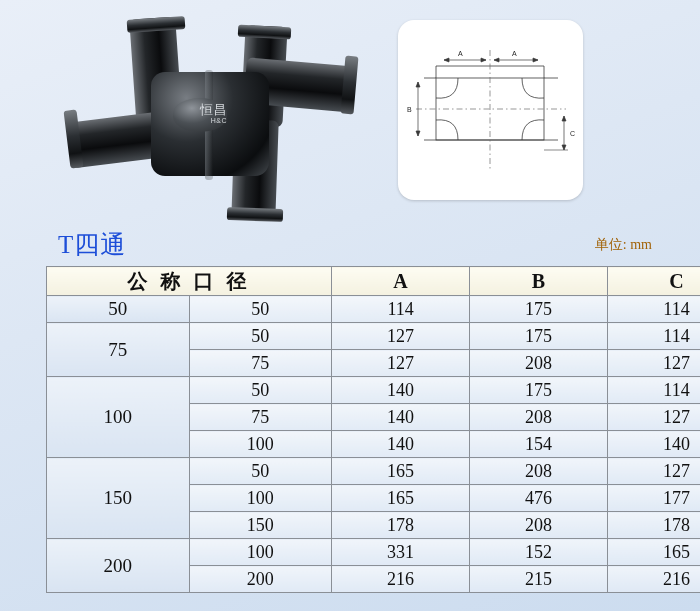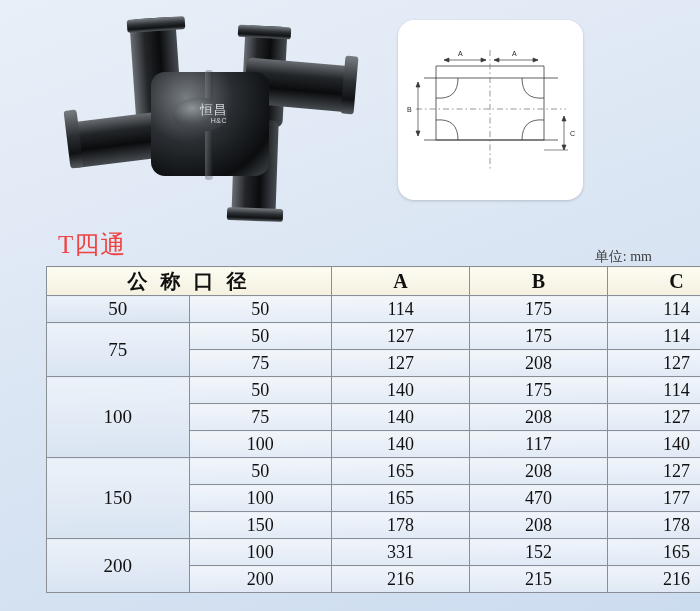--- a/index.html
+++ b/index.html
@@ -77,29 +77,29 @@
   
   #title-row {
     position: absolute;
     left: 0; top: 228px;
     width: 700px; height: 34px;
   }
   #part-title {
     position: absolute;
     left: 58px; top: 0px;
     font-size: 25px;
-    color: #ef4444;
+    color: #1d4ed8;
     font-family: "Liberation Serif", serif;
     letter-spacing: 1px;
   }
   #unit-note {
     position: absolute;
-    right: 48px; top: 20px;
+    right: 48px; top: 8px;
     font-size: 14px;
-    color: #404040;
+    color: #a16207;
   }
 
   
   #spec-table {
     position: absolute;
     left: 46px;
     top: 266px;
     width: 700px;
     border-collapse: collapse;
     background: rgba(255,255,255,0.28);
@@ -264,34 +264,34 @@
       </tr>
       <tr>
         <td class="col-sub">75</td>
         <td class="col-abc">140</td>
         <td class="col-abc">208</td>
         <td class="col-abc">127</td>
       </tr>
       <tr>
         <td class="col-sub">100</td>
         <td class="col-abc">140</td>
-        <td class="col-abc">117</td>
+        <td class="col-abc">154</td>
         <td class="col-abc">140</td>
       </tr>
       <tr>
         <td class="group-cell col-sub" rowspan="3" style="width: 124px;">150</td>
         <td class="col-sub">50</td>
         <td class="col-abc">165</td>
         <td class="col-abc">208</td>
         <td class="col-abc">127</td>
       </tr>
       <tr>
         <td class="col-sub">100</td>
         <td class="col-abc">165</td>
-        <td class="col-abc">470</td>
+        <td class="col-abc">476</td>
         <td class="col-abc">177</td>
       </tr>
       <tr>
         <td class="col-sub">150</td>
         <td class="col-abc">178</td>
         <td class="col-abc">208</td>
         <td class="col-abc">178</td>
       </tr>
       <tr>
         <td class="group-cell col-sub" rowspan="2" style="width: 124px;">200</td>

